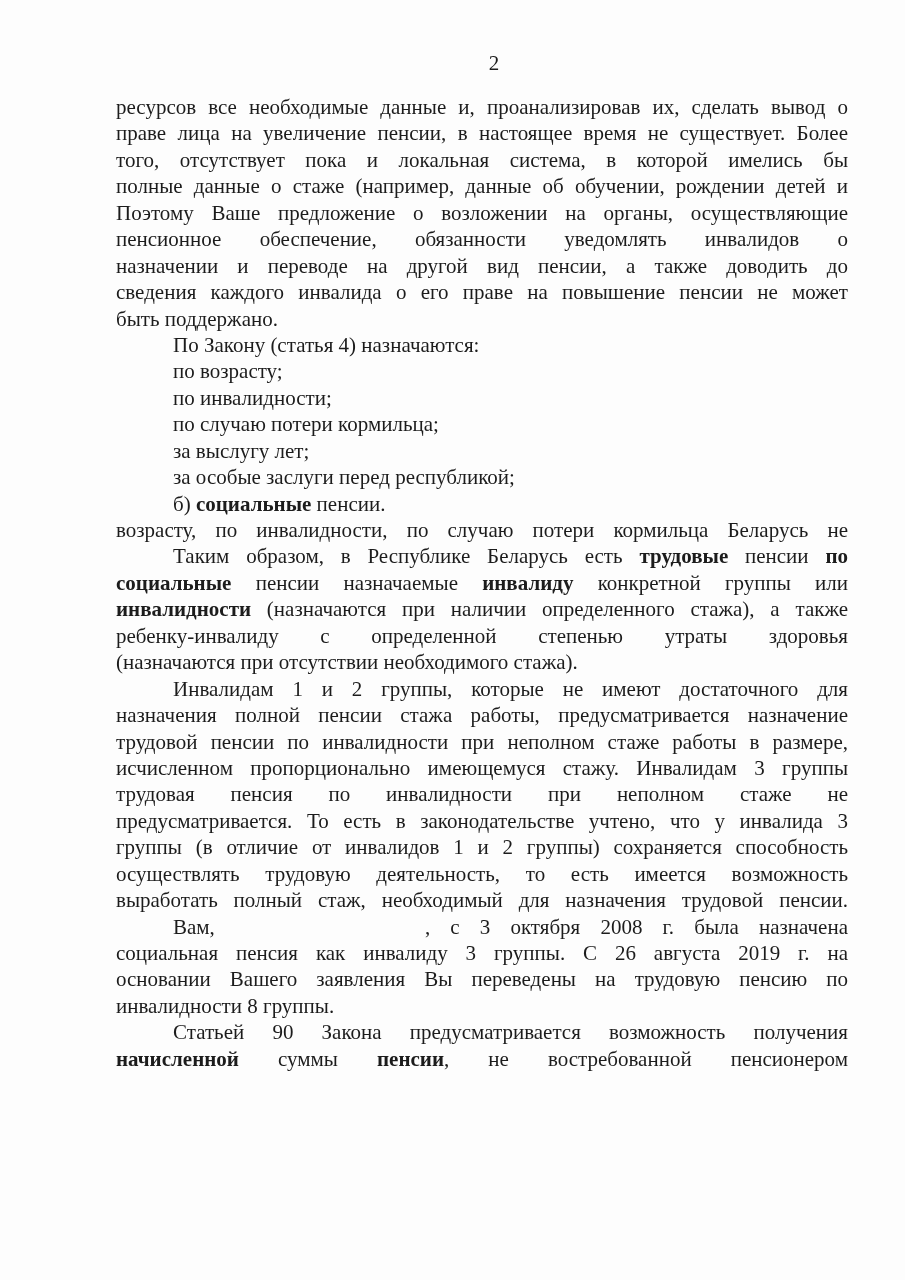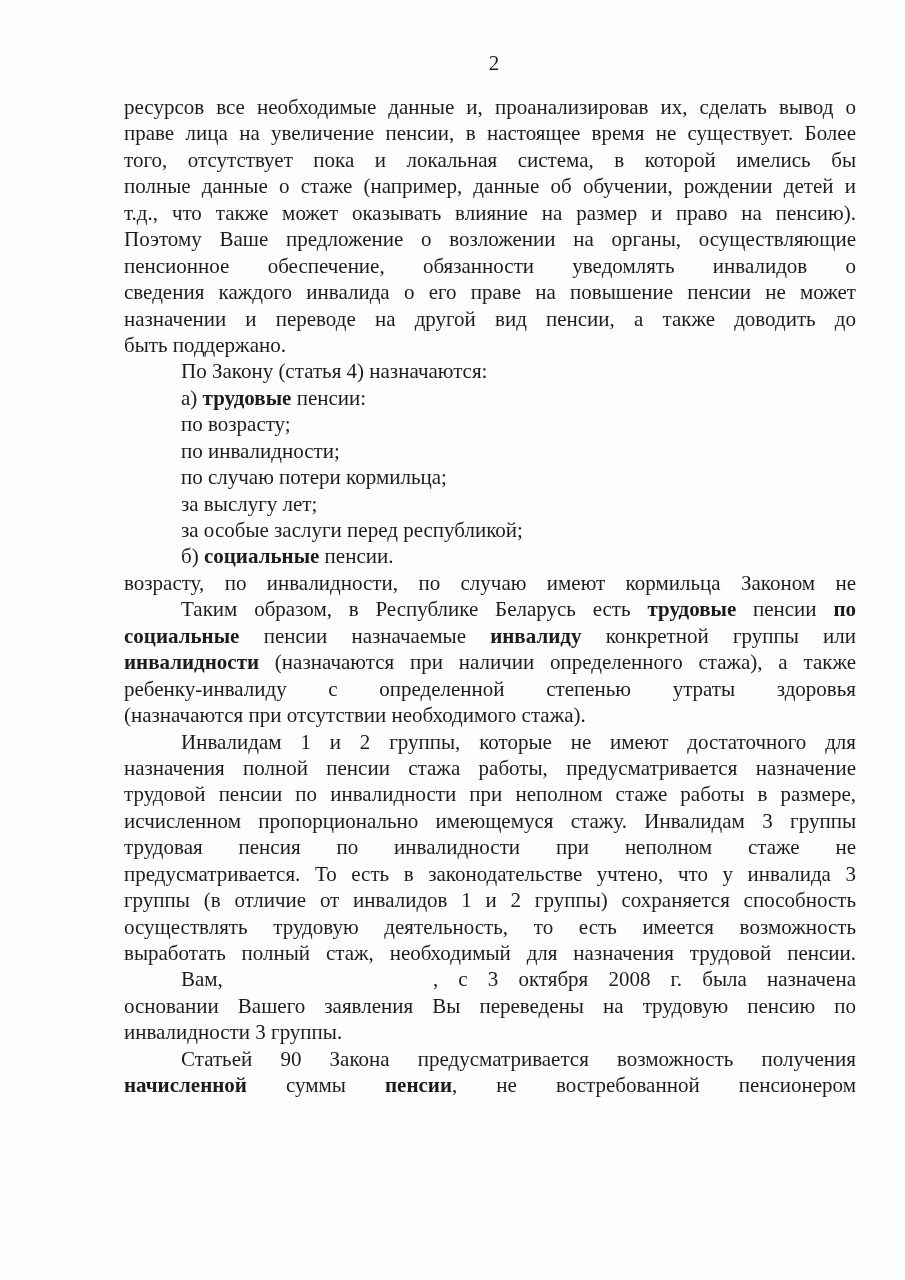--- a/index.html
+++ b/index.html
@@ -16,21 +16,21 @@
     font-family: "Liberation Serif", "DejaVu Serif", serif;
   }
   .page-num {
     position: absolute;
     top: 50px; left: 128px; width: 732px;
     text-align: center;
     font-size: 21px; line-height: 26px;
   }
   .content {
     position: absolute;
-    left: 124px; top: 94px; width: 732px;
+    left: 116px; top: 94px; width: 732px;
   }
   .line {
     font-size: 21px;
     line-height: 26.45px;
     height: 26.45px;
     white-space: normal;
   }
   .line.just {
     text-align: justify;
     text-align-last: justify;
@@ -43,48 +43,47 @@
 </head>
 <body>
 
 <div class="page">
   <div class="page-num">2</div>
   <div class="content">
       <div class="line just"><span>ресурсов все необходимые данные и, проанализировав их, сделать вывод о</span></div>
       <div class="line just"><span>праве лица на увеличение пенсии, в настоящее время не существует. Более</span></div>
       <div class="line just"><span>того, отсутствует пока и локальная система, в которой имелись бы</span></div>
       <div class="line just"><span>полные данные о стаже (например, данные об обучении, рождении детей и</span></div>
-      <div class="line just"><span>т.д., что также может оказывать влияние на размер и право на пенсию).</span></div>
       <div class="line just"><span>Поэтому Ваше предложение о возложении на органы, осуществляющие</span></div>
       <div class="line just"><span>пенсионное обеспечение, обязанности уведомлять инвалидов о</span></div>
+      <div class="line just"><span>назначении и переводе на другой вид пенсии, а также доводить до</span></div>
       <div class="line just"><span>сведения каждого инвалида о его праве на повышение пенсии не может</span></div>
-      <div class="line just"><span>назначении и переводе на другой вид пенсии, а также доводить до</span></div>
       <div class="line"><span>быть поддержано.</span></div>
       <div class="line indent"><span>По Закону (статья 4) назначаются:</span></div>
-      <div class="line indent"><span>а) </span><span class="b">трудовые</span><span> пенсии:</span></div>
       <div class="line indent"><span>по возрасту;</span></div>
       <div class="line indent"><span>по инвалидности;</span></div>
       <div class="line indent"><span>по случаю потери кормильца;</span></div>
       <div class="line indent"><span>за выслугу лет;</span></div>
       <div class="line indent"><span>за особые заслуги перед республикой;</span></div>
       <div class="line indent"><span>б) </span><span class="b">социальные</span><span> пенсии.</span></div>
-      <div class="line just"><span>возрасту, по инвалидности, по случаю имеют кормильца Законом не</span></div>
+      <div class="line just"><span>возрасту, по инвалидности, по случаю потери кормильца Беларусь не</span></div>
       <div class="line just indent"><span>Таким образом, в Республике Беларусь есть </span><span class="b">трудовые</span><span> пенсии </span><span class="b">по</span></div>
       <div class="line just"><span class="b">социальные</span><span> пенсии назначаемые </span><span class="b">инвалиду</span><span> конкретной группы или</span></div>
       <div class="line just"><span class="b">инвалидности</span><span> (назначаются при наличии определенного стажа), а также</span></div>
       <div class="line just"><span>ребенку-инвалиду с определенной степенью утраты здоровья</span></div>
       <div class="line"><span>(назначаются при отсутствии необходимого стажа).</span></div>
       <div class="line just indent"><span>Инвалидам 1 и 2 группы, которые не имеют достаточного для</span></div>
       <div class="line just"><span>назначения полной пенсии стажа работы, предусматривается назначение</span></div>
       <div class="line just"><span>трудовой пенсии по инвалидности при неполном стаже работы в размере,</span></div>
       <div class="line just"><span>исчисленном пропорционально имеющемуся стажу. Инвалидам 3 группы</span></div>
       <div class="line just"><span>трудовая пенсия по инвалидности при неполном стаже не</span></div>
       <div class="line just"><span>предусматривается. То есть в законодательстве учтено, что у инвалида 3</span></div>
       <div class="line just"><span>группы (в отличие от инвалидов 1 и 2 группы) сохраняется способность</span></div>
       <div class="line just"><span>осуществлять трудовую деятельность, то есть имеется возможность</span></div>
       <div class="line just"><span>выработать полный стаж, необходимый для назначения трудовой пенсии.</span></div>
       <div class="line just indent"><span>Вам,</span><span class="gap" style="width: 210px;"></span><span>, с 3 октября 2008 г. была назначена</span></div>
+      <div class="line just"><span>социальная пенсия как инвалиду 3 группы. С 26 августа 2019 г. на</span></div>
       <div class="line just"><span>основании Вашего заявления Вы переведены на трудовую пенсию по</span></div>
-      <div class="line"><span>инвалидности 3 группы.</span></div>
+      <div class="line"><span>инвалидности 8 группы.</span></div>
       <div class="line just indent"><span>Статьей 90 Закона предусматривается возможность получения</span></div>
       <div class="line just"><span class="b">начисленной</span><span> суммы </span><span class="b">пенсии</span><span>, не востребованной пенсионером</span></div>
     </div>
 </div>
 
 </body></html>

